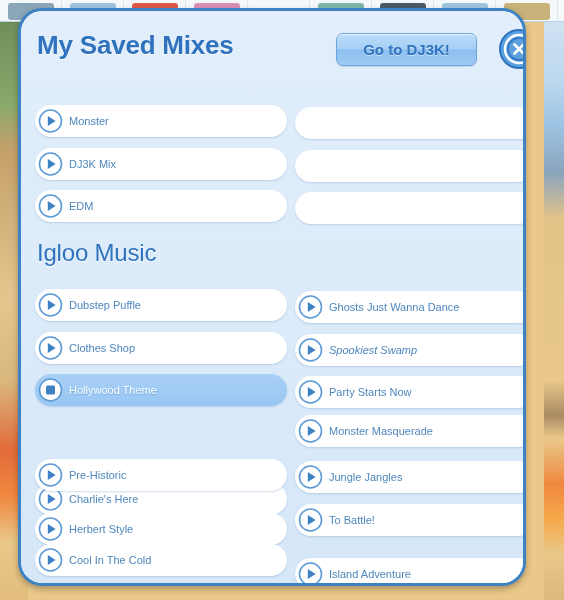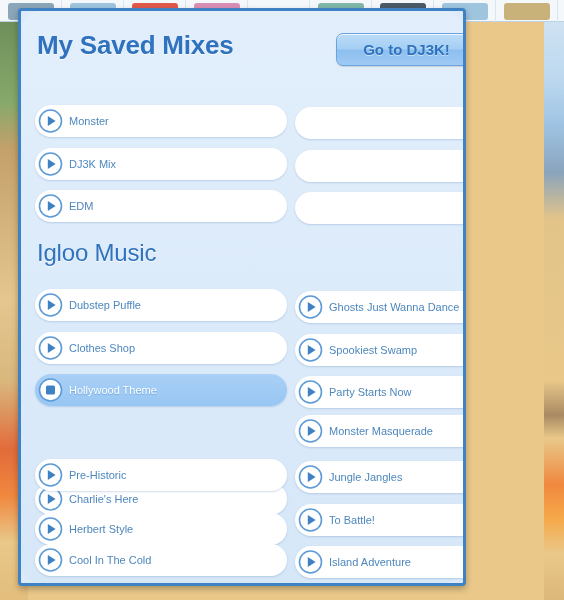--- a/index.html
+++ b/index.html
@@ -56,25 +56,25 @@
                       #8aa4bd 26%, #e2c489 34%, #e9c889 62%,
                       #a98a63 68%, #e9c889 72%, #f0883f 80%,
                       #f6a94a 86%, #e9c889 92%, #dcb87a 100%);
   }
 
   
   #modal {
     position: absolute;
     left: 18px;
     top: 8px;
-    width: 448px;
+    width: 508px;
     height: 578px;
     background: #dceaf9;
     border: 3px solid #3e82c4;
-    border-radius: 4px;
+    border-radius: 24px;
     box-shadow: 0 3px 6px rgba(0,0,0,0.28);
     overflow: hidden;
   }
   #modal-inner {
     position: absolute;
     inset: 0;
     background: linear-gradient(180deg, #e2eefb 0%, #dcebfa 50%, #d6e7f8 100%);
     border-radius: 19px;
   }
 
@@ -300,21 +300,21 @@
           </svg>
           <span class="track-label">Ghosts Just Wanna Dance</span>
         </div>
         <div class="track col-left" style="top: 533px;">
           <svg class="play-icon" viewBox="0 0 25 25">
             <circle cx="12.5" cy="12.5" r="11" fill="#ffffff" stroke="#5d9bd6" stroke-width="1.6"></circle>
             <path d="M9.8 7.4 L17.6 12.5 L9.8 17.6 Z" fill="#3e82c4"></path>
           </svg>
           <span class="track-label">Cool In The Cold</span>
         </div>
-        <div class="track col-right" style="top: 323px;">
+        <div class="track col-right" style="top: 323px; font-style: italic;">
           <svg class="play-icon" viewBox="0 0 25 25">
             <circle cx="12.5" cy="12.5" r="11" fill="#ffffff" stroke="#5d9bd6" stroke-width="1.6"></circle>
             <path d="M9.8 7.4 L17.6 12.5 L9.8 17.6 Z" fill="#3e82c4"></path>
           </svg>
           <span class="track-label">Spookiest Swamp</span>
         </div>
         <div class="track col-right" style="top: 365px;">
           <svg class="play-icon" viewBox="0 0 25 25">
             <circle cx="12.5" cy="12.5" r="11" fill="#ffffff" stroke="#5d9bd6" stroke-width="1.6"></circle>
             <path d="M9.8 7.4 L17.6 12.5 L9.8 17.6 Z" fill="#3e82c4"></path>
@@ -335,21 +335,21 @@
           </svg>
           <span class="track-label">Jungle Jangles</span>
         </div>
         <div class="track col-right" style="top: 493px;">
           <svg class="play-icon" viewBox="0 0 25 25">
             <circle cx="12.5" cy="12.5" r="11" fill="#ffffff" stroke="#5d9bd6" stroke-width="1.6"></circle>
             <path d="M9.8 7.4 L17.6 12.5 L9.8 17.6 Z" fill="#3e82c4"></path>
           </svg>
           <span class="track-label">To Battle!</span>
         </div>
-        <div class="track col-right" style="top: 535px;">
+        <div class="track col-right" style="top: 547px;">
           <svg class="play-icon" viewBox="0 0 25 25">
             <circle cx="12.5" cy="12.5" r="11" fill="#ffffff" stroke="#5d9bd6" stroke-width="1.6"></circle>
             <path d="M9.8 7.4 L17.6 12.5 L9.8 17.6 Z" fill="#3e82c4"></path>
           </svg>
           <span class="track-label">Island Adventure</span>
         </div>
       </div>
 
   </div>
 </div>

